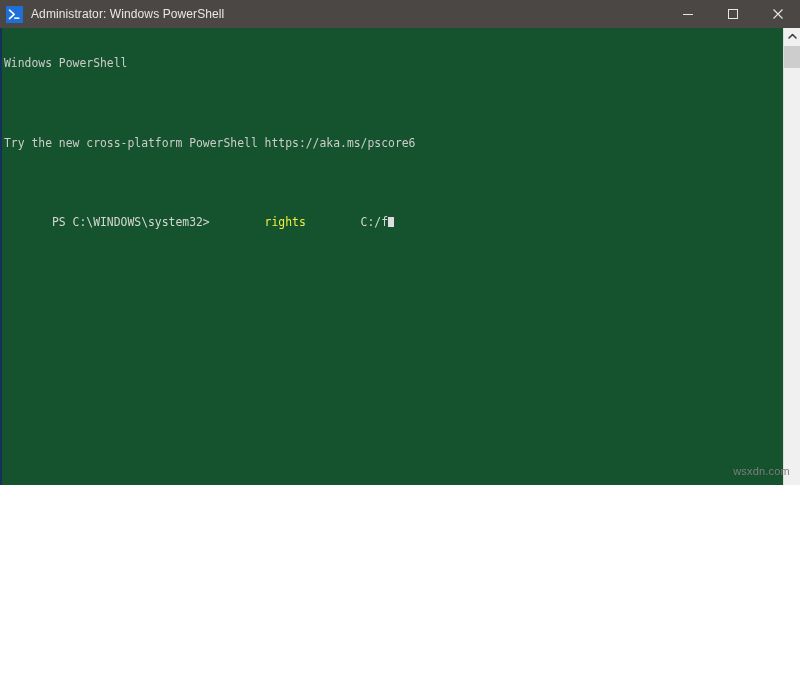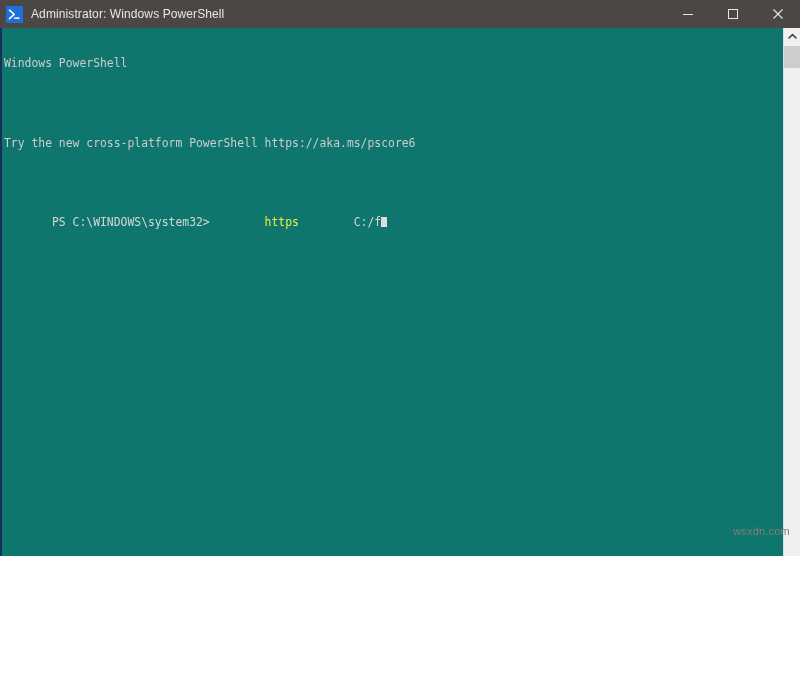--- a/index.html
+++ b/index.html
@@ -10,21 +10,21 @@
   body {
     width: 800px;
     height: 682px;
     overflow: hidden;
     font-family: "Liberation Sans", sans-serif;
   }
 
   .window {
     position: relative;
     width: 800px;
-    height: 556px;
+    height: 485px;
     box-sizing: border-box;
     background: #012456;
     overflow: hidden;
   }
 
   
   .titlebar {
     position: absolute;
     top: 0; left: 0;
     width: 800px;
@@ -70,21 +70,21 @@
   }
   .winbtn svg { display: block; }
 
   
   .console {
     position: absolute;
     top: 28px;
     left: 0;
     width: 783px;
     height: 654px;
-    background: #0f766e;
+    background: #14532d;
     box-sizing: border-box;
     border-left: 2px solid #16305c;
     border-bottom: 2px solid #16305c;
     padding: 3px 2px 0 1px;
     overflow: hidden;
   }
   .lines {
     font-family: "DejaVu Sans Mono", "Liberation Mono", monospace;
     font-size: 11.4px;
     line-height: 13.2px;
@@ -135,21 +135,21 @@
     top: 18px;
     width: 16px;
     height: 22px;
     background: #cdcdcd;
   }
 
   
   .watermark {
     position: absolute;
     right: 10px;
-    bottom: 19px;
+    bottom: 8px;
     font-family: "Liberation Sans", sans-serif;
     font-size: 11px;
     color: #7e7e7e;
     letter-spacing: 0.2px;
     z-index: 5;
   }
 </style>
 </head>
 <body>
 
@@ -183,21 +183,21 @@
       </div>
     </div>
   </div>
 
   <div class="console">
     <div class="lines">
       <div class="line">Windows PowerShell</div>
       <div class="line blank">&nbsp;</div>
       <div class="line">Try the new cross-platform PowerShell https://aka.ms/pscore6</div>
       <div class="line blank">&nbsp;</div>
-      <div class="line"><span class="tok-white">PS C:\WINDOWS\system32&gt;</span><span class="tok-white"> </span><span class="tok-yellow">https</span><span class="tok-white"> C:/f</span><span class="cursor-block"></span></div>
+      <div class="line"><span class="tok-white">PS C:\WINDOWS\system32&gt;</span><span class="tok-white"> </span><span class="tok-yellow">rights</span><span class="tok-white"> C:/f</span><span class="cursor-block"></span></div>
     </div>
   </div>
 
   <div class="scrollbar">
     <div class="sb-btn sb-up">
       <svg width="9" height="7" viewBox="0 0 9 7">
         <path d="M1 5 L4.5 1.5 L8 5" stroke="#404040" stroke-width="1.6" fill="none" stroke-linecap="round" stroke-linejoin="round"></path>
       </svg>
     </div>
     <div class="sb-thumb"></div>

